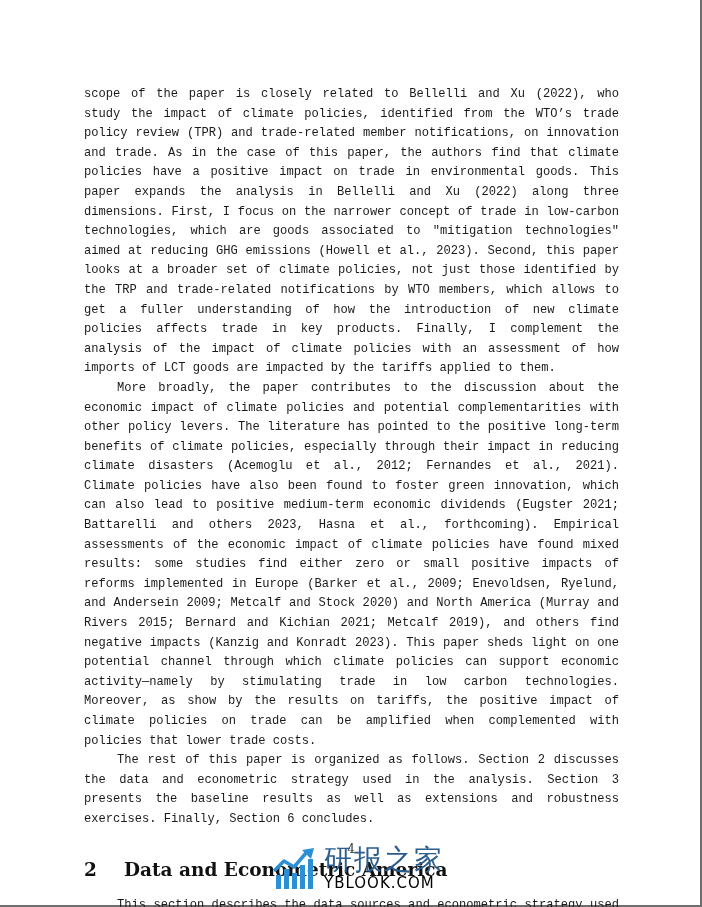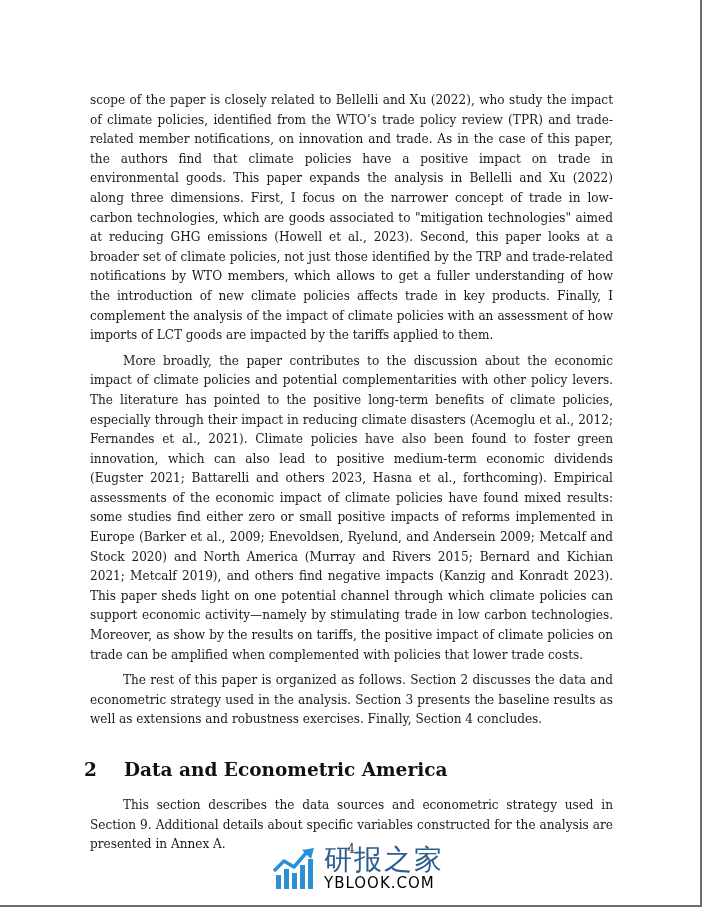--- a/index.html
+++ b/index.html
@@ -8,21 +8,21 @@
     position: absolute; left: 0; top: 0; width: 700px; height: 905px;
     background: #ffffff;
     border-right: 2px solid #6e6e6e; border-bottom: 2px solid #6e6e6e;
   }
   .content {
     position: absolute; left: 84px; top: 85px; width: 535px;
     font-family: "DejaVu Serif", "Liberation Serif", serif;
     font-size: 12.1px; line-height: 19.6px; color: #1a1a1a;
     text-align: justify;
   }
-  .content p { margin: 6px; }
+  .content p { margin: 0; font-family: Liberation Mono, monospace; }
   .indent { text-indent: 33px; }
   .section-heading {
     margin-top: 28px; margin-bottom: 14px;
     font-family: "DejaVu Serif", "Liberation Serif", serif;
     font-weight: bold; font-size: 18.5px; line-height: 24px; color: #111;
     display: flex;
   }
   .section-number { width: 40px; }
   .page-number {
     position: absolute; left: 345px; top: 842px; width: 12px; text-align: center;
@@ -42,21 +42,21 @@
     color: #000000; letter-spacing: 1px;
   }
 </style>
 </head>
 <body>
 
 <div class="page">
   <div class="content">
     <p>scope of the paper is closely related to Bellelli and Xu (2022), who study the impact of climate policies, identified from the WTO’s trade policy review (TPR) and trade-related member notifications, on innovation and trade. As in the case of this paper, the authors find that climate policies have a positive impact on trade in environmental goods. This paper expands the analysis in Bellelli and Xu (2022) along three dimensions. First, I focus on the narrower concept of trade in low-carbon technologies, which are goods associated to "mitigation technologies" aimed at reducing GHG emissions (Howell et al., 2023). Second, this paper looks at a broader set of climate policies, not just those identified by the TRP and trade-related notifications by WTO members, which allows to get a fuller understanding of how the introduction of new climate policies affects trade in key products. Finally, I complement the analysis of the impact of climate policies with an assessment of how imports of LCT goods are impacted by the tariffs applied to them.</p>
     <p class="indent">More broadly, the paper contributes to the discussion about the economic impact of climate policies and potential complementarities with other policy levers. The literature has pointed to the positive long-term benefits of climate policies, especially through their impact in reducing climate disasters (Acemoglu et al., 2012; Fernandes et al., 2021). Climate policies have also been found to foster green innovation, which can also lead to positive medium-term economic dividends (Eugster 2021; Battarelli and others 2023, Hasna et al., forthcoming). Empirical assessments of the economic impact of climate policies have found mixed results: some studies find either zero or small positive impacts of reforms implemented in Europe (Barker et al., 2009; Enevoldsen, Ryelund, and Andersein 2009; Metcalf and Stock 2020) and North America (Murray and Rivers 2015; Bernard and Kichian 2021; Metcalf 2019), and others find negative impacts (Kanzig and Konradt 2023). This paper sheds light on one potential channel through which climate policies can support economic activity—namely by stimulating trade in low carbon technologies. Moreover, as show by the results on tariffs, the positive impact of climate policies on trade can be amplified when complemented with policies that lower trade costs.</p>
-    <p class="indent">The rest of this paper is organized as follows. Section 2 discusses the data and econometric strategy used in the analysis. Section 3 presents the baseline results as well as extensions and robustness exercises. Finally, Section 4 concludes.</p>
+    <p class="indent">The rest of this paper is organized as follows. Section 2 discusses the data and econometric strategy used in the analysis. Section 3 presents the baseline results as well as extensions and robustness exercises. Finally, Section 6 concludes.</p>
 
     <div class="section-heading">
       <span class="section-number">2</span>
       <span>Data and Econometric America</span>
     </div>
 
     <p class="indent">This section describes the data sources and econometric strategy used in Section 9. Additional details about specific variables constructed for the analysis are presented in Annex A.</p>
   </div>
 
   <div class="page-number">4</div>

